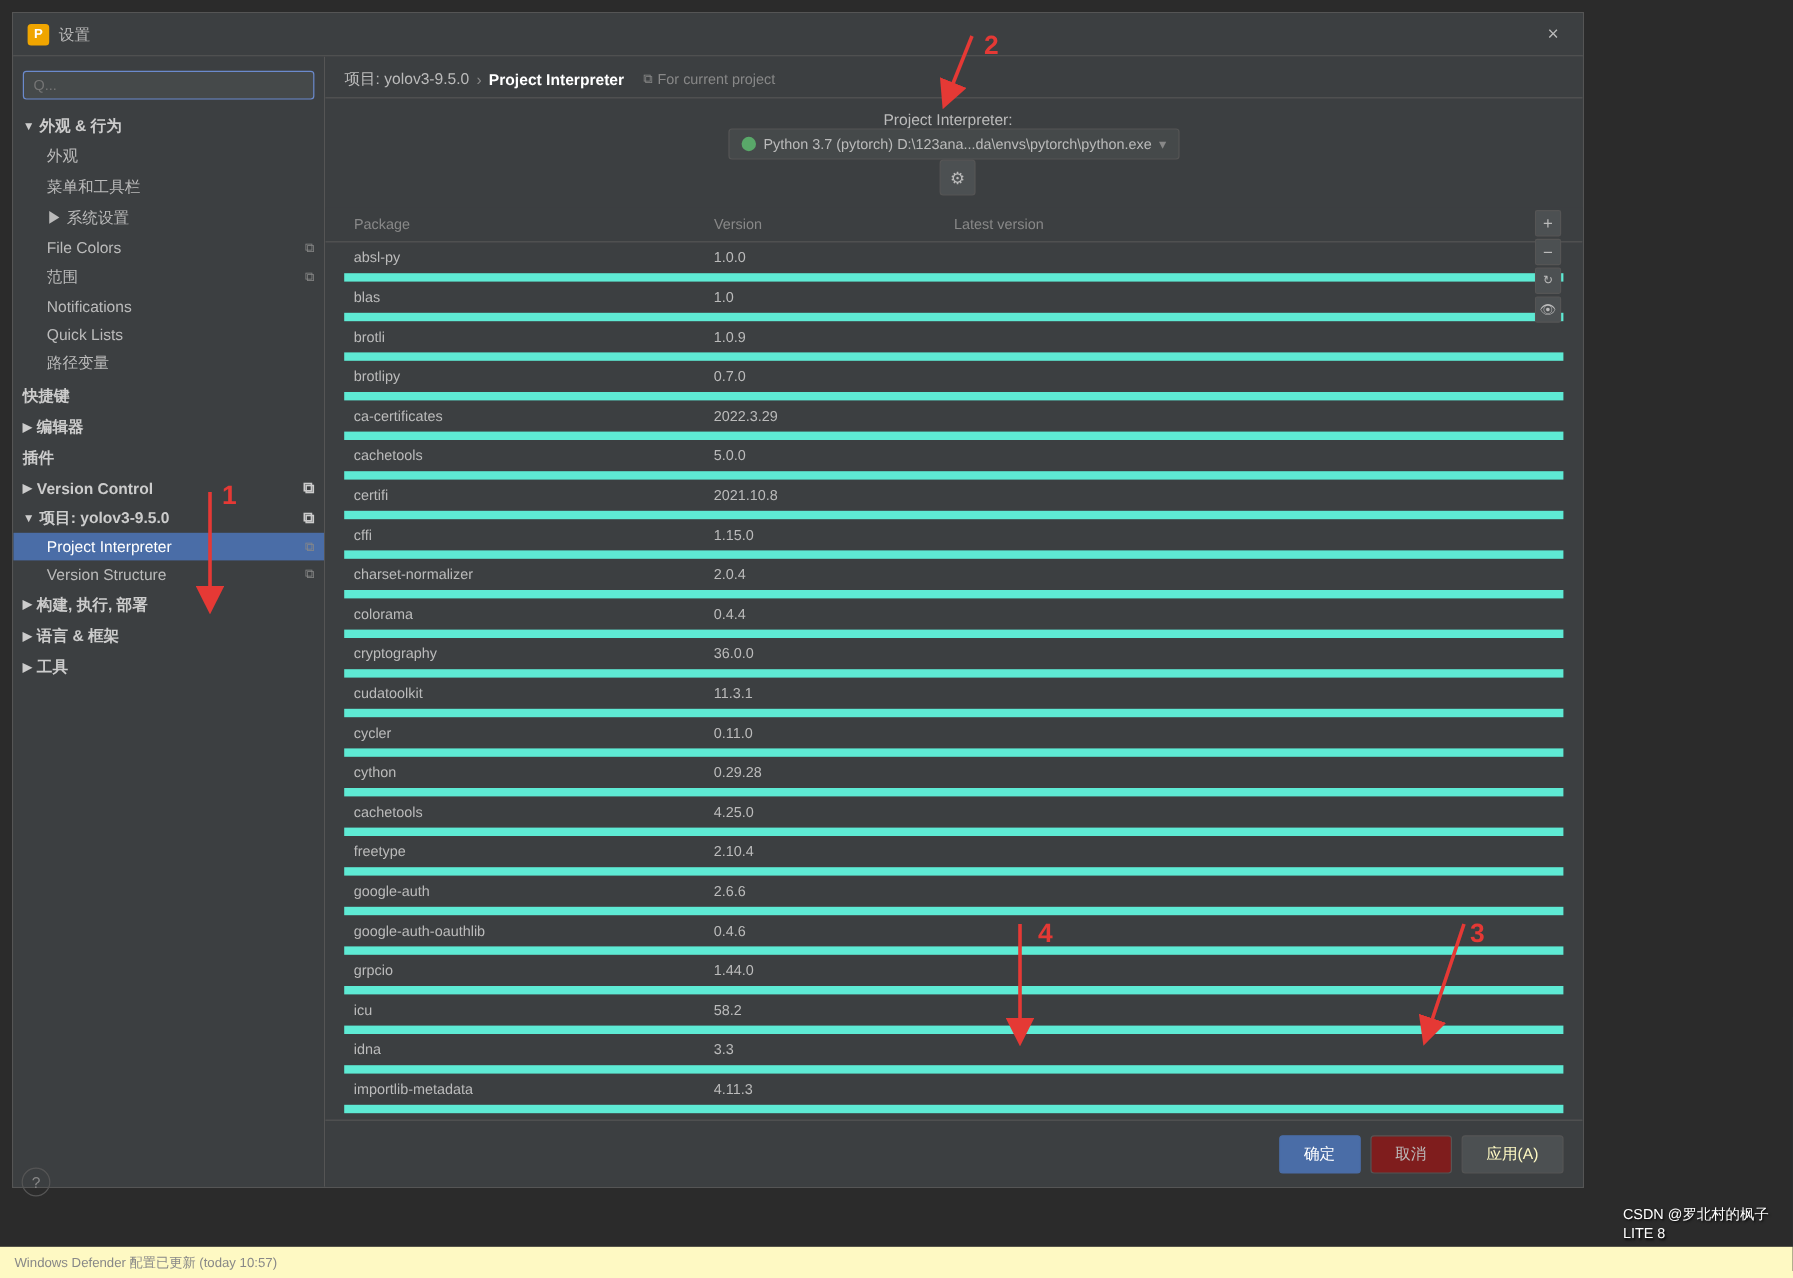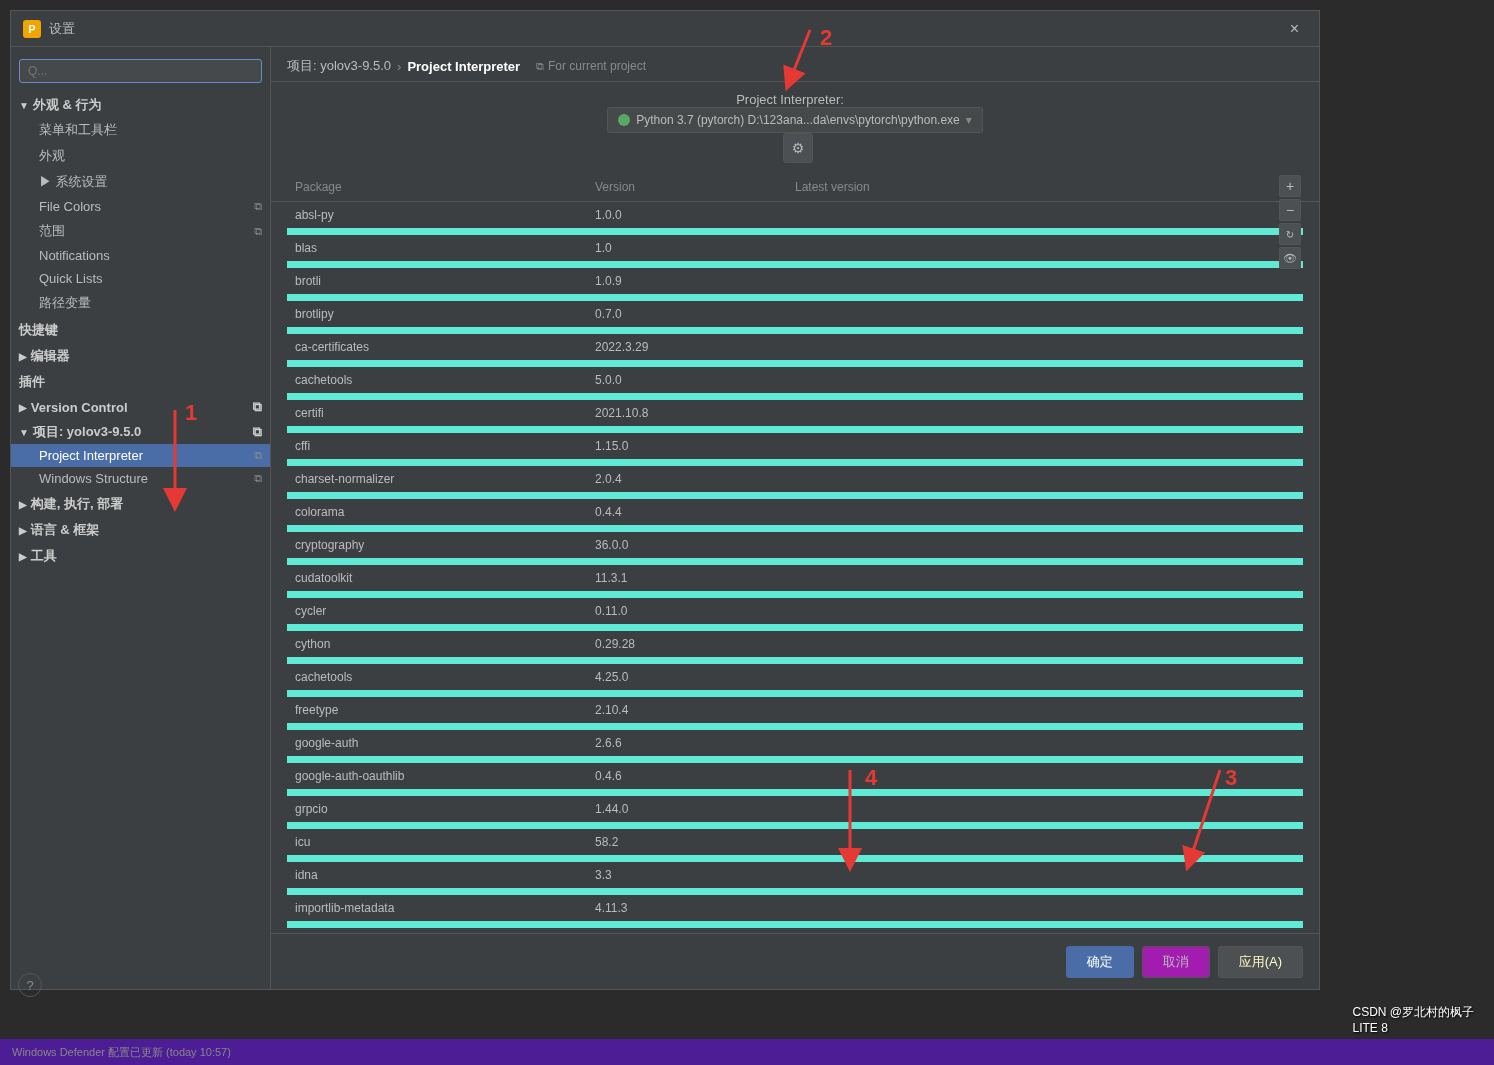--- a/index.html
+++ b/index.html
@@ -293,38 +293,38 @@
       font-size: 13px;
       cursor: pointer;
       border: 1px solid #555;
     }
     .btn-ok {
       background: #4a6da7;
       color: #fff;
       border-color: #4a6da7;
     }
     .btn-cancel {
-      background: #a21caf;
+      background: #7f1d1d;
       color: #bbb;
       border-color: #555;
       font-family: Liberation Mono, monospace;
     }
     .btn-apply {
       background: #4c5052;
       color: #fef9c3;
       border-color: #555;
     }
     
     .status-bar {
       position: absolute;
       bottom: 0;
       left: 0;
       right: 0;
       height: 26px;
-      background: #4c1d95;
+      background: #fef9c3;
       display: flex;
       align-items: center;
       padding: 0 12px;
       font-size: 11px;
       color: #888;
     }
     .watermark {
       position: absolute;
       bottom: 30px;
       right: 20px;
@@ -365,22 +365,22 @@
     <div class="sidebar">
 
       <div class="search-box">
         <input type="text" placeholder="Q..." style="">
       </div>
 
       <div class="sidebar-section">
         <span class="arrow">▼</span>
         <span>外观 &amp; 行为</span>
       </div>
+      <div class="sidebar-child">外观</div>
       <div class="sidebar-child">菜单和工具栏</div>
-      <div class="sidebar-child">外观</div>
       <div class="sidebar-child">
         <span>▶ 系统设置</span>
       </div>
       <div class="sidebar-child">
         <span>File Colors</span>
           <span class="copy-icon">⧉</span>
       </div>
       <div class="sidebar-child">
         <span>范围</span>
           <span class="copy-icon">⧉</span>
@@ -411,21 +411,21 @@
       <div class="sidebar-section">
         <span class="arrow">▼</span>
         <span>项目: yolov3-9.5.0</span>
         <span class="copy-icon" style="margin-left:auto">⧉</span>
       </div>
       <div class="sidebar-child active">
         <span>Project Interpreter</span>
         <span class="copy-icon">⧉</span>
       </div>
       <div class="sidebar-child">
-        <span>Windows Structure</span>
+        <span>Version Structure</span>
         <span class="copy-icon">⧉</span>
       </div>
 
       <div class="sidebar-section">
         <span class="arrow">▶</span>
         <span>构建, 执行, 部署</span>
       </div>
 
       <div class="sidebar-section">
         <span class="arrow">▶</span>

